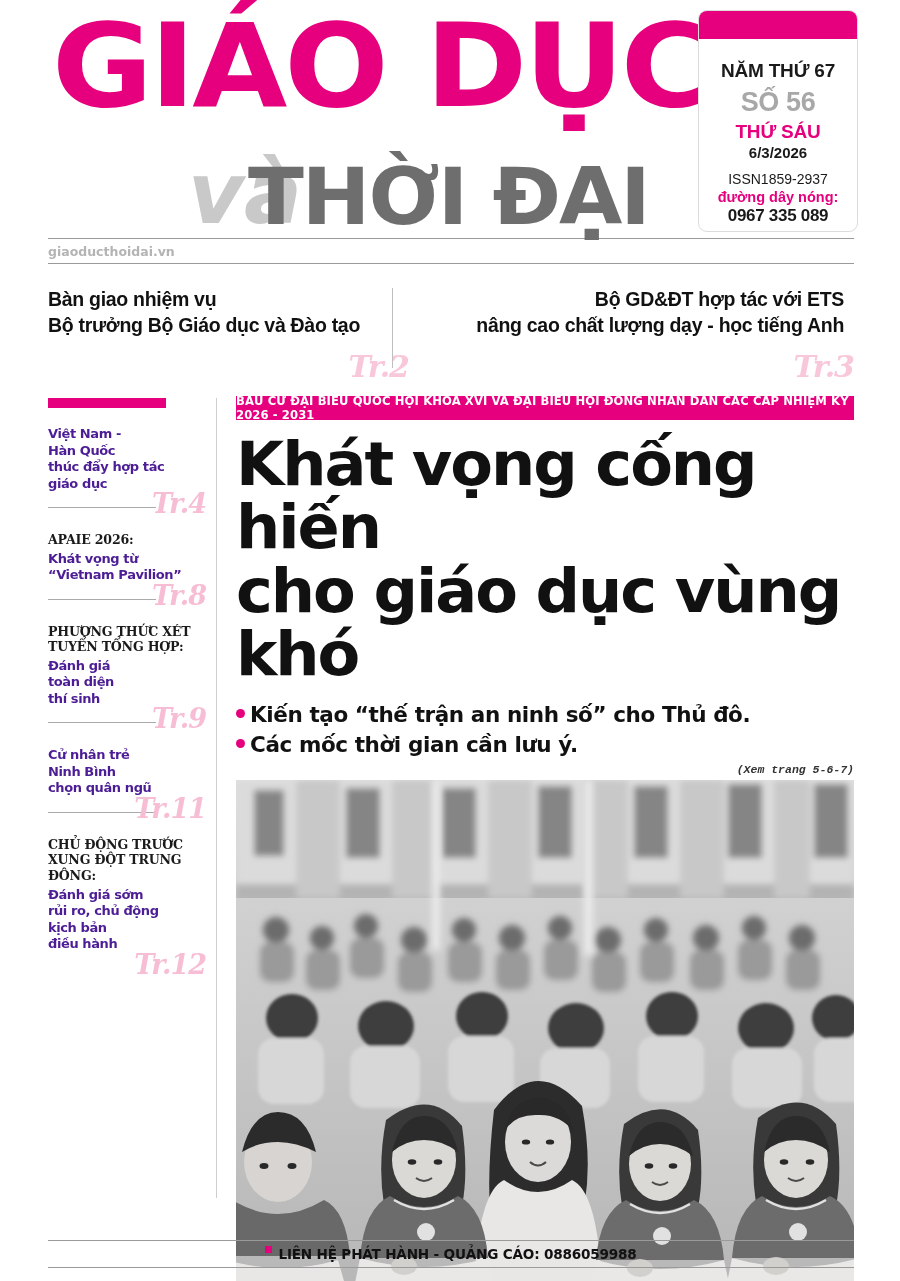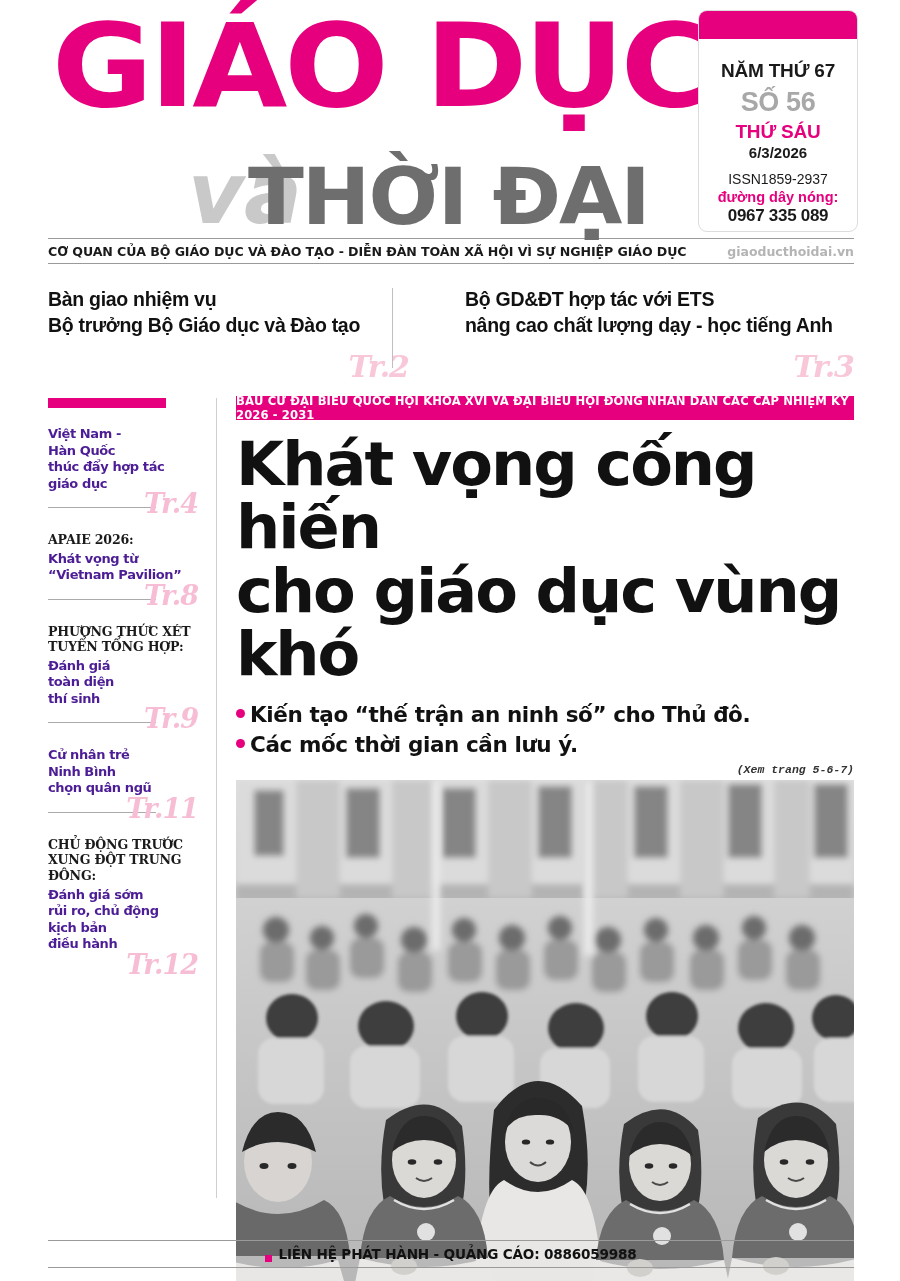--- a/index.html
+++ b/index.html
@@ -166,21 +166,21 @@
     left: 48px; top: 286px;
     width: 806px;
     height: 84px;
     display: flex;
   }
   .teaser {
     position: relative;
     flex: 1;
     padding-right: 10px;
   }
-  .teaser.second { padding-left: 28px; }
+  .teaser.second { padding-left: 28px; text-align: right; }
   .teaser-divider {
     position: absolute;
     left: 392px; top: 288px;
     width: 1px;
     height: 80px;
     background: #bfbfbf;
   }
   .teaser-line {
     font-size: 19.5px;
     font-weight: 700;
@@ -237,21 +237,21 @@
   }
   .side-rule {
     position: absolute;
     left: 0; top: 15px;
     width: 108px;
     height: 1px;
     background: #aaa;
   }
   .side-page {
     position: absolute;
-    right: 10px; top: -4px;
+    right: 2px; top: -4px;
     font-size: 27px;
     font-weight: 700;
     font-style: italic;
     color: #f7bdd4;
     font-family: "DejaVu Serif", serif;
     letter-spacing: -1px;
   }
   .side-vrule {
     position: absolute;
     left: 216px; top: 398px;
@@ -338,21 +338,21 @@
     width: 806px;
     height: 28px;
     border-top: 1.2px solid #9a9a9a;
     border-bottom: 1.2px solid #9a9a9a;
     display: flex;
     align-items: center;
     justify-content: center;
   }
   .footer-inner {
     display: flex;
-    align-items: flex-end;
+    align-items: flex-start;
     gap: 6px;
   }
   .footer-sq {
     width: 7px; height: 7px;
     background: #E6007E;
   }
   .footer-text {
     font-size: 13.6px;
     font-weight: 700;
     color: #111;
@@ -378,21 +378,20 @@
       <div class="ib-num">SỐ 56</div>
       <div class="ib-day">THỨ SÁU</div>
       <div class="ib-date">6/3/2026</div>
       <div class="ib-issn">ISSN1859-2937</div>
       <div class="ib-hotlabel">đường dây nóng:</div>
       <div class="ib-hotnum">0967 335 089</div>
     </div>
   </div>
 
   <div class="tagline-bar">
-    <div class="tagline">CƠ QUAN CỦA BỘ GIÁO DỤC VÀ ĐÀO TẠO - DIỄN ĐÀN TOÀN XÃ HỘI VÌ SỰ NGHIỆP GIÁO DỤC</div>
     <div class="website">giaoducthoidai.vn</div>
   </div>
 
   <div class="teasers">
     <div class="teaser">
       <div class="teaser-line">Bàn giao nhiệm vụ</div>
       <div class="teaser-line">Bộ trưởng Bộ Giáo dục và Đào tạo</div>
       <div class="teaser-page">Tr.2</div>
     </div>
     <div class="teaser second">

